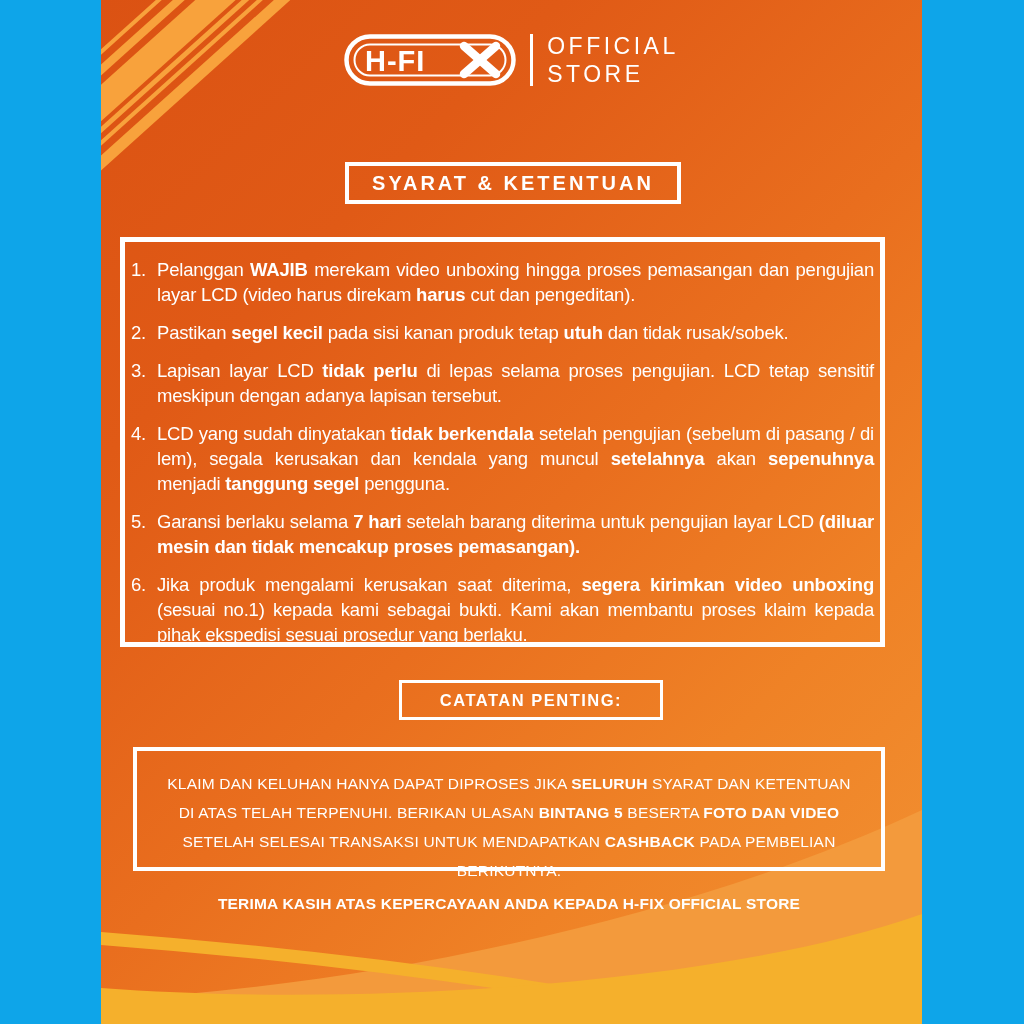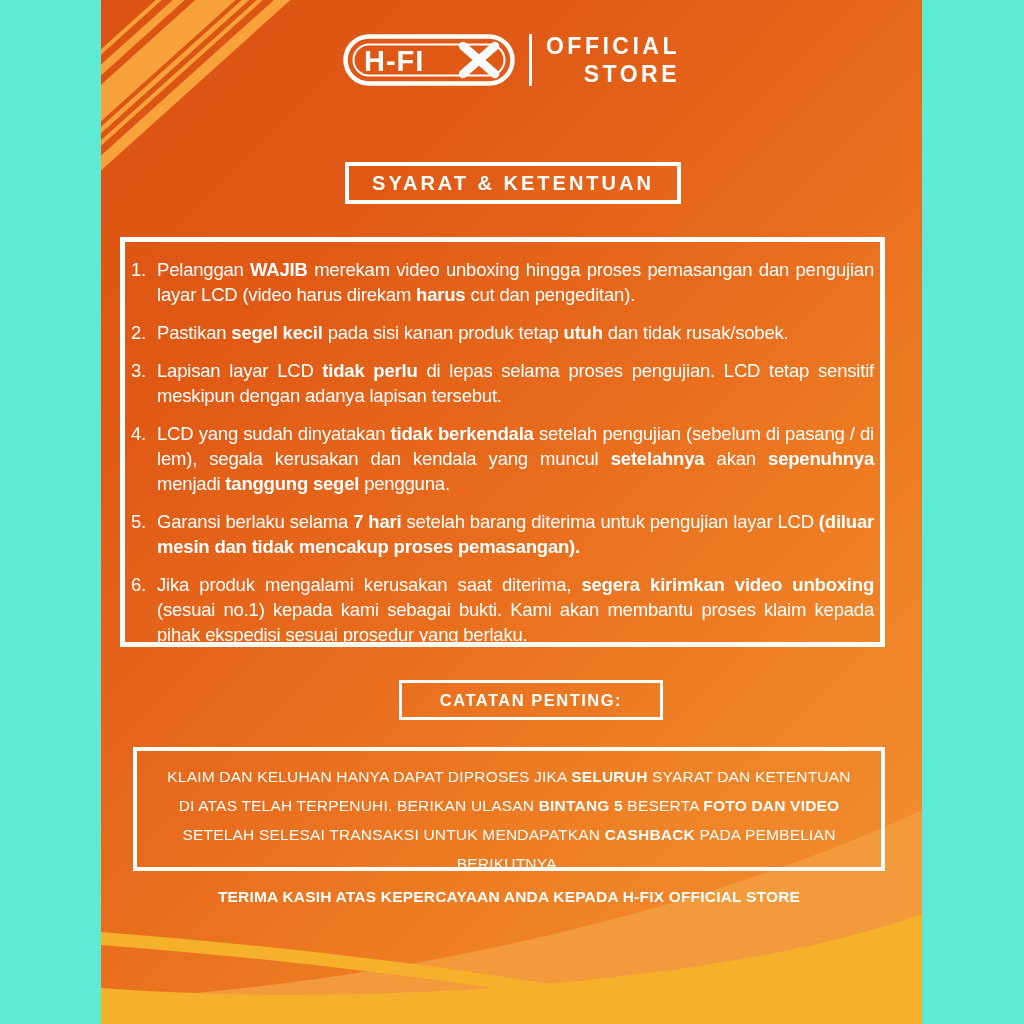--- a/index.html
+++ b/index.html
@@ -1,35 +1,35 @@
 <!DOCTYPE html>
 <html><head>
 <meta charset="utf-8">
 <style>
   html,body{margin:0;padding:0;}
   body{
     width:1024px;height:1024px;background:#ffffff;overflow:hidden;
     font-family:"Liberation Sans","DejaVu Sans",sans-serif;
   }
-  .page{position:relative;width:1024px;height:1024px;background:#5eead4;}
+  .page{position:relative;width:1024px;height:1024px;background:#0ea5e9;}
   .panel{
     position:absolute;left:101px;top:0;width:821px;height:1024px;overflow:hidden;
     background:linear-gradient(135deg,#db5213 0%,#e05a16 25%,#e96e1e 52%,#ef8226 74%,#f29233 100%);
   }
   .deco-stripes{position:absolute;left:0;top:0;pointer-events:none;}
   .deco-waves{position:absolute;left:0;bottom:0;pointer-events:none;}
 
   
   .logo-row{
     position:absolute;top:28px;left:0;right:0;height:64px;
     display:flex;align-items:center;justify-content:center;gap:14px;color:#fff;
   }
   .logo-capsule{display:block;}
   .logo-divider{width:3px;height:52px;background:#ffffff;}
-  .store-text{font-weight:700;font-size:23px;letter-spacing:3.5px;line-height:28px;text-align:right;}
+  .store-text{font-weight:400;font-size:23px;letter-spacing:3.5px;line-height:28px;}
 
   
   .title-box{
     position:absolute;left:244px;top:162px;width:336px;height:42px;box-sizing:border-box;
     border:4px solid #ffffff;display:flex;align-items:center;justify-content:center;
     color:#ffffff;font-weight:700;font-size:20px;letter-spacing:3px;white-space:nowrap;
   }
 
   
   .terms-box{
@@ -44,21 +44,21 @@
   
   .note-heading-box{
     position:absolute;left:298px;top:680px;width:264px;height:40px;box-sizing:border-box;
     border:3.5px solid #ffffff;display:flex;align-items:center;justify-content:center;
     color:#ffffff;font-weight:700;font-size:16.5px;letter-spacing:1.5px;white-space:nowrap;
   }
 
   
   .notes-box{
     position:absolute;left:32px;top:747px;width:752px;height:124px;box-sizing:border-box;
-    border:4px solid #ffffff;padding:11px 24px;color:#ffffff;text-align:center;
+    border:4px solid #ffffff;padding:18px 24px;color:#ffffff;text-align:center;
   }
   .notes-box p{margin:0;font-size:15.5px;line-height:29px;letter-spacing:0.2px;}
   .notes-box .closing{margin-top:4px;font-weight:700;}
 </style>
 </head>
 <body>
 
 <div class="page">
   <div class="panel">
 

